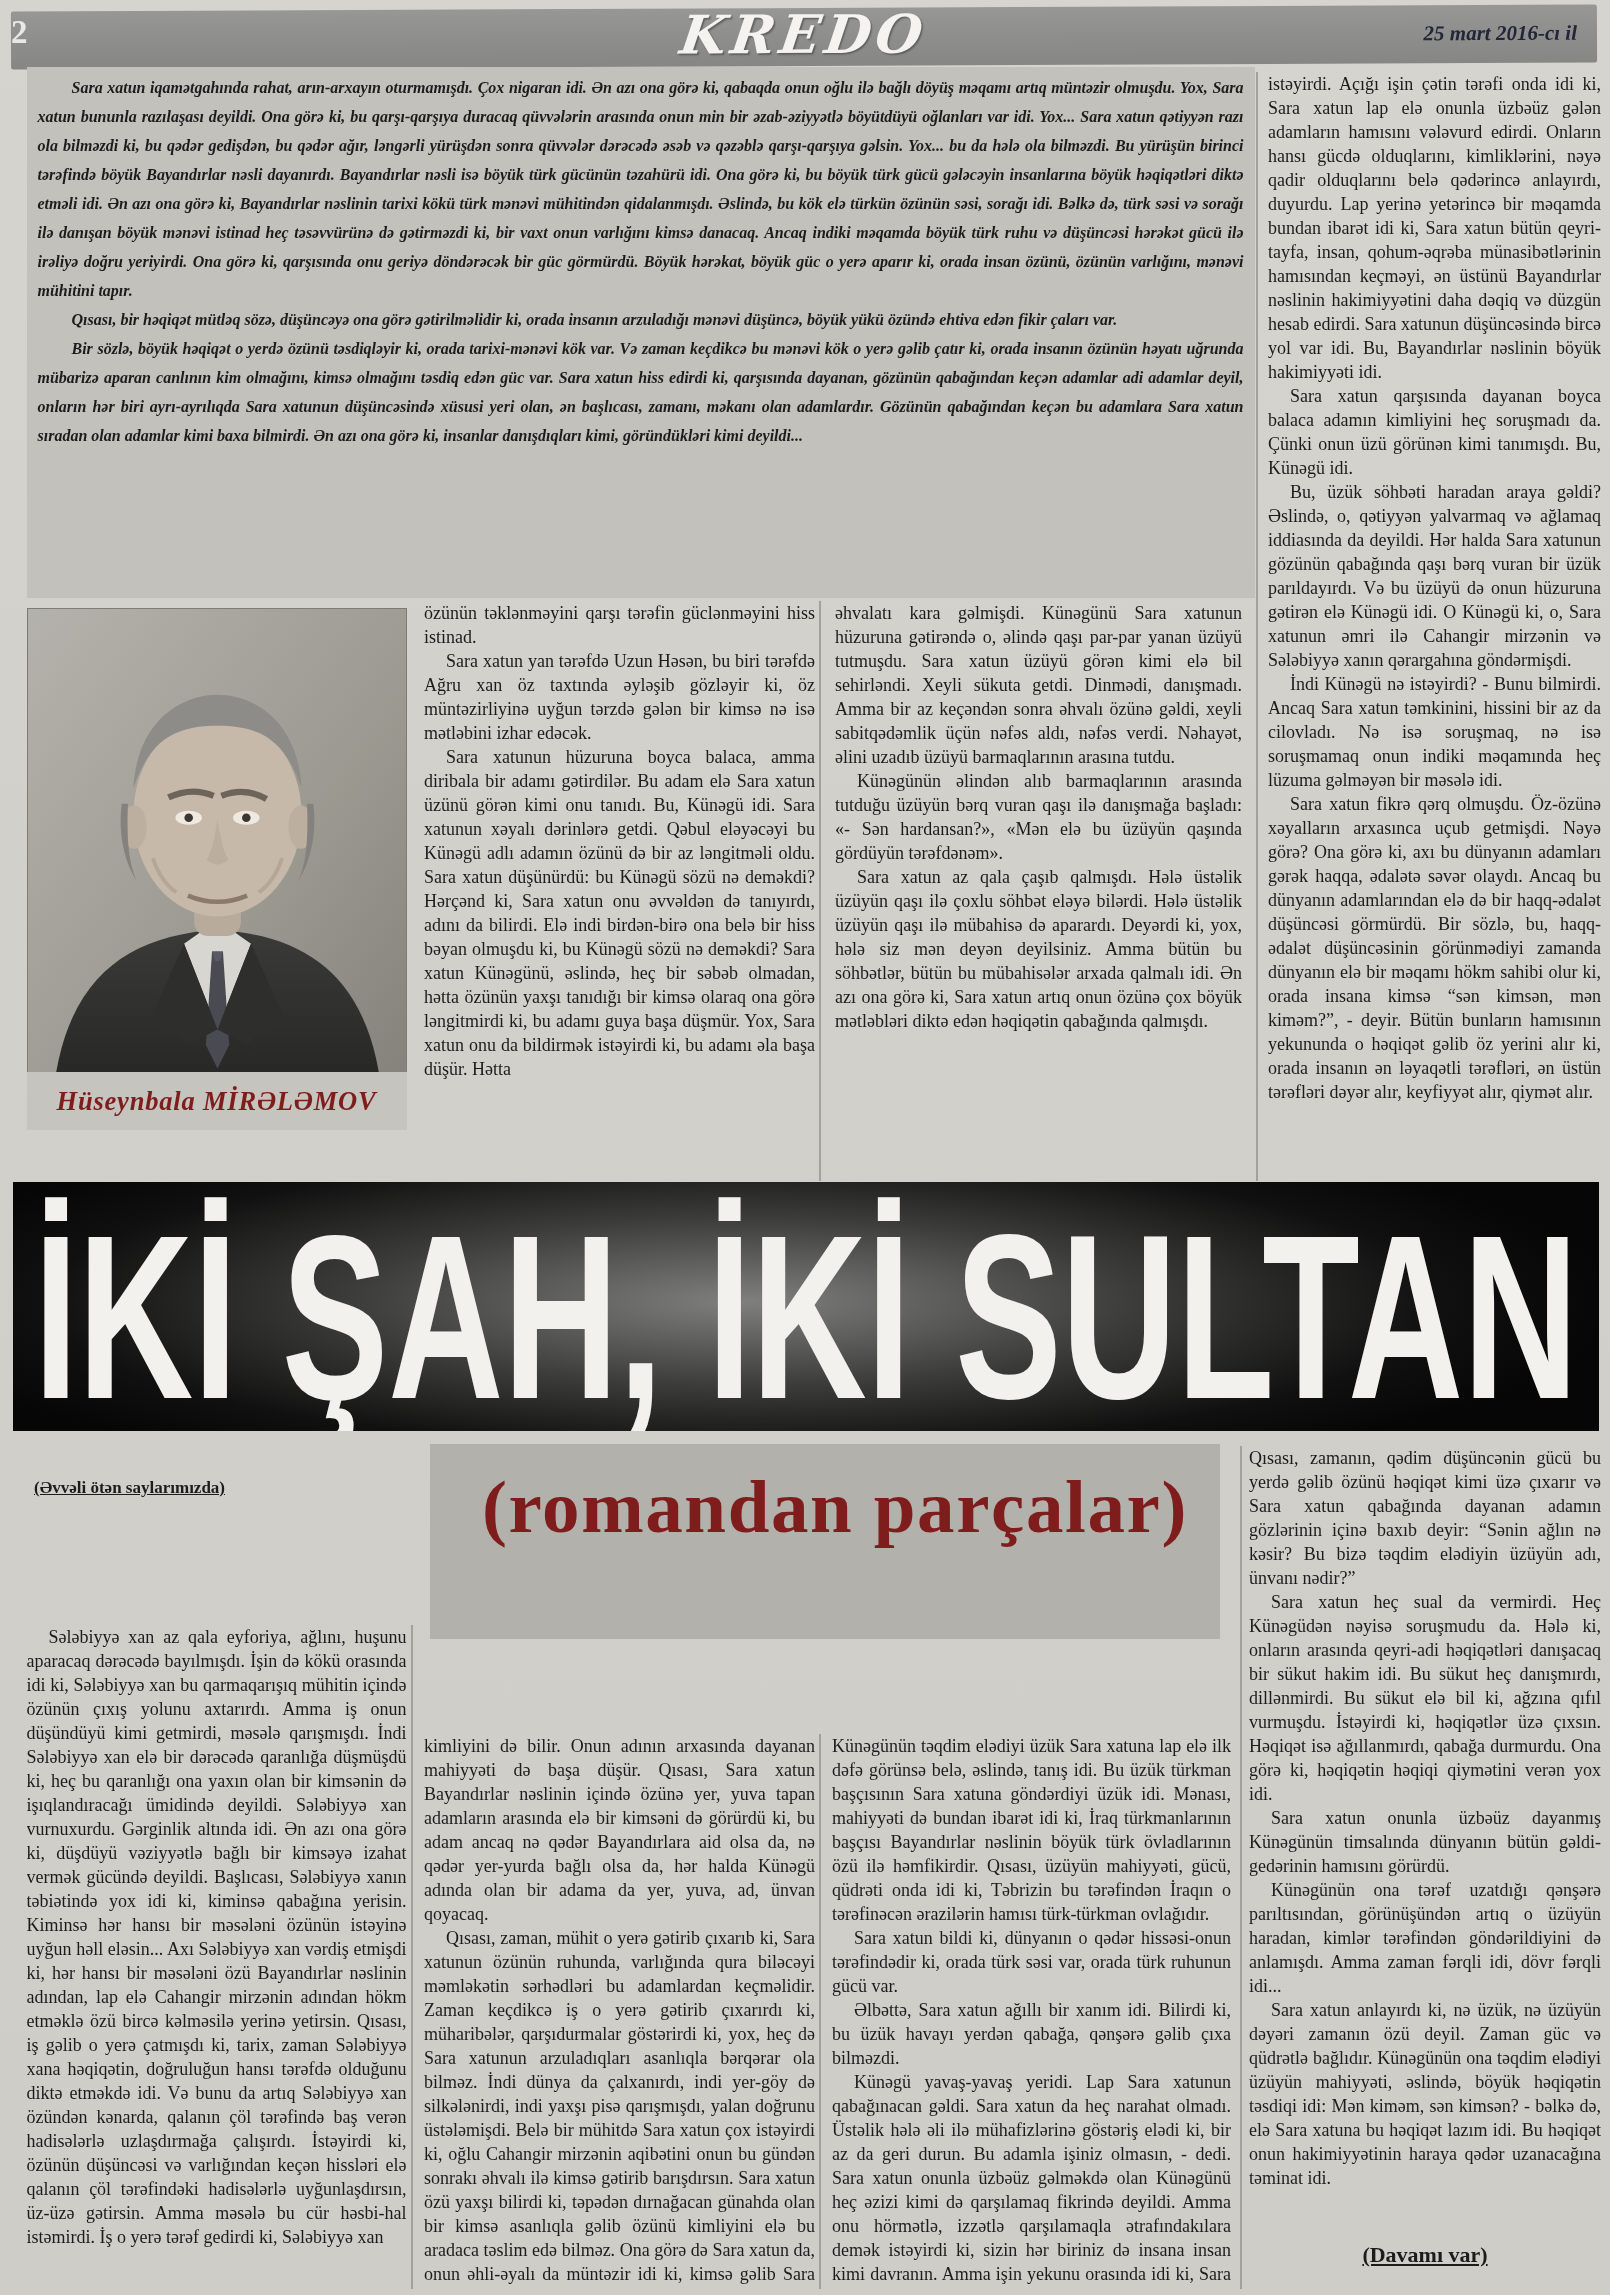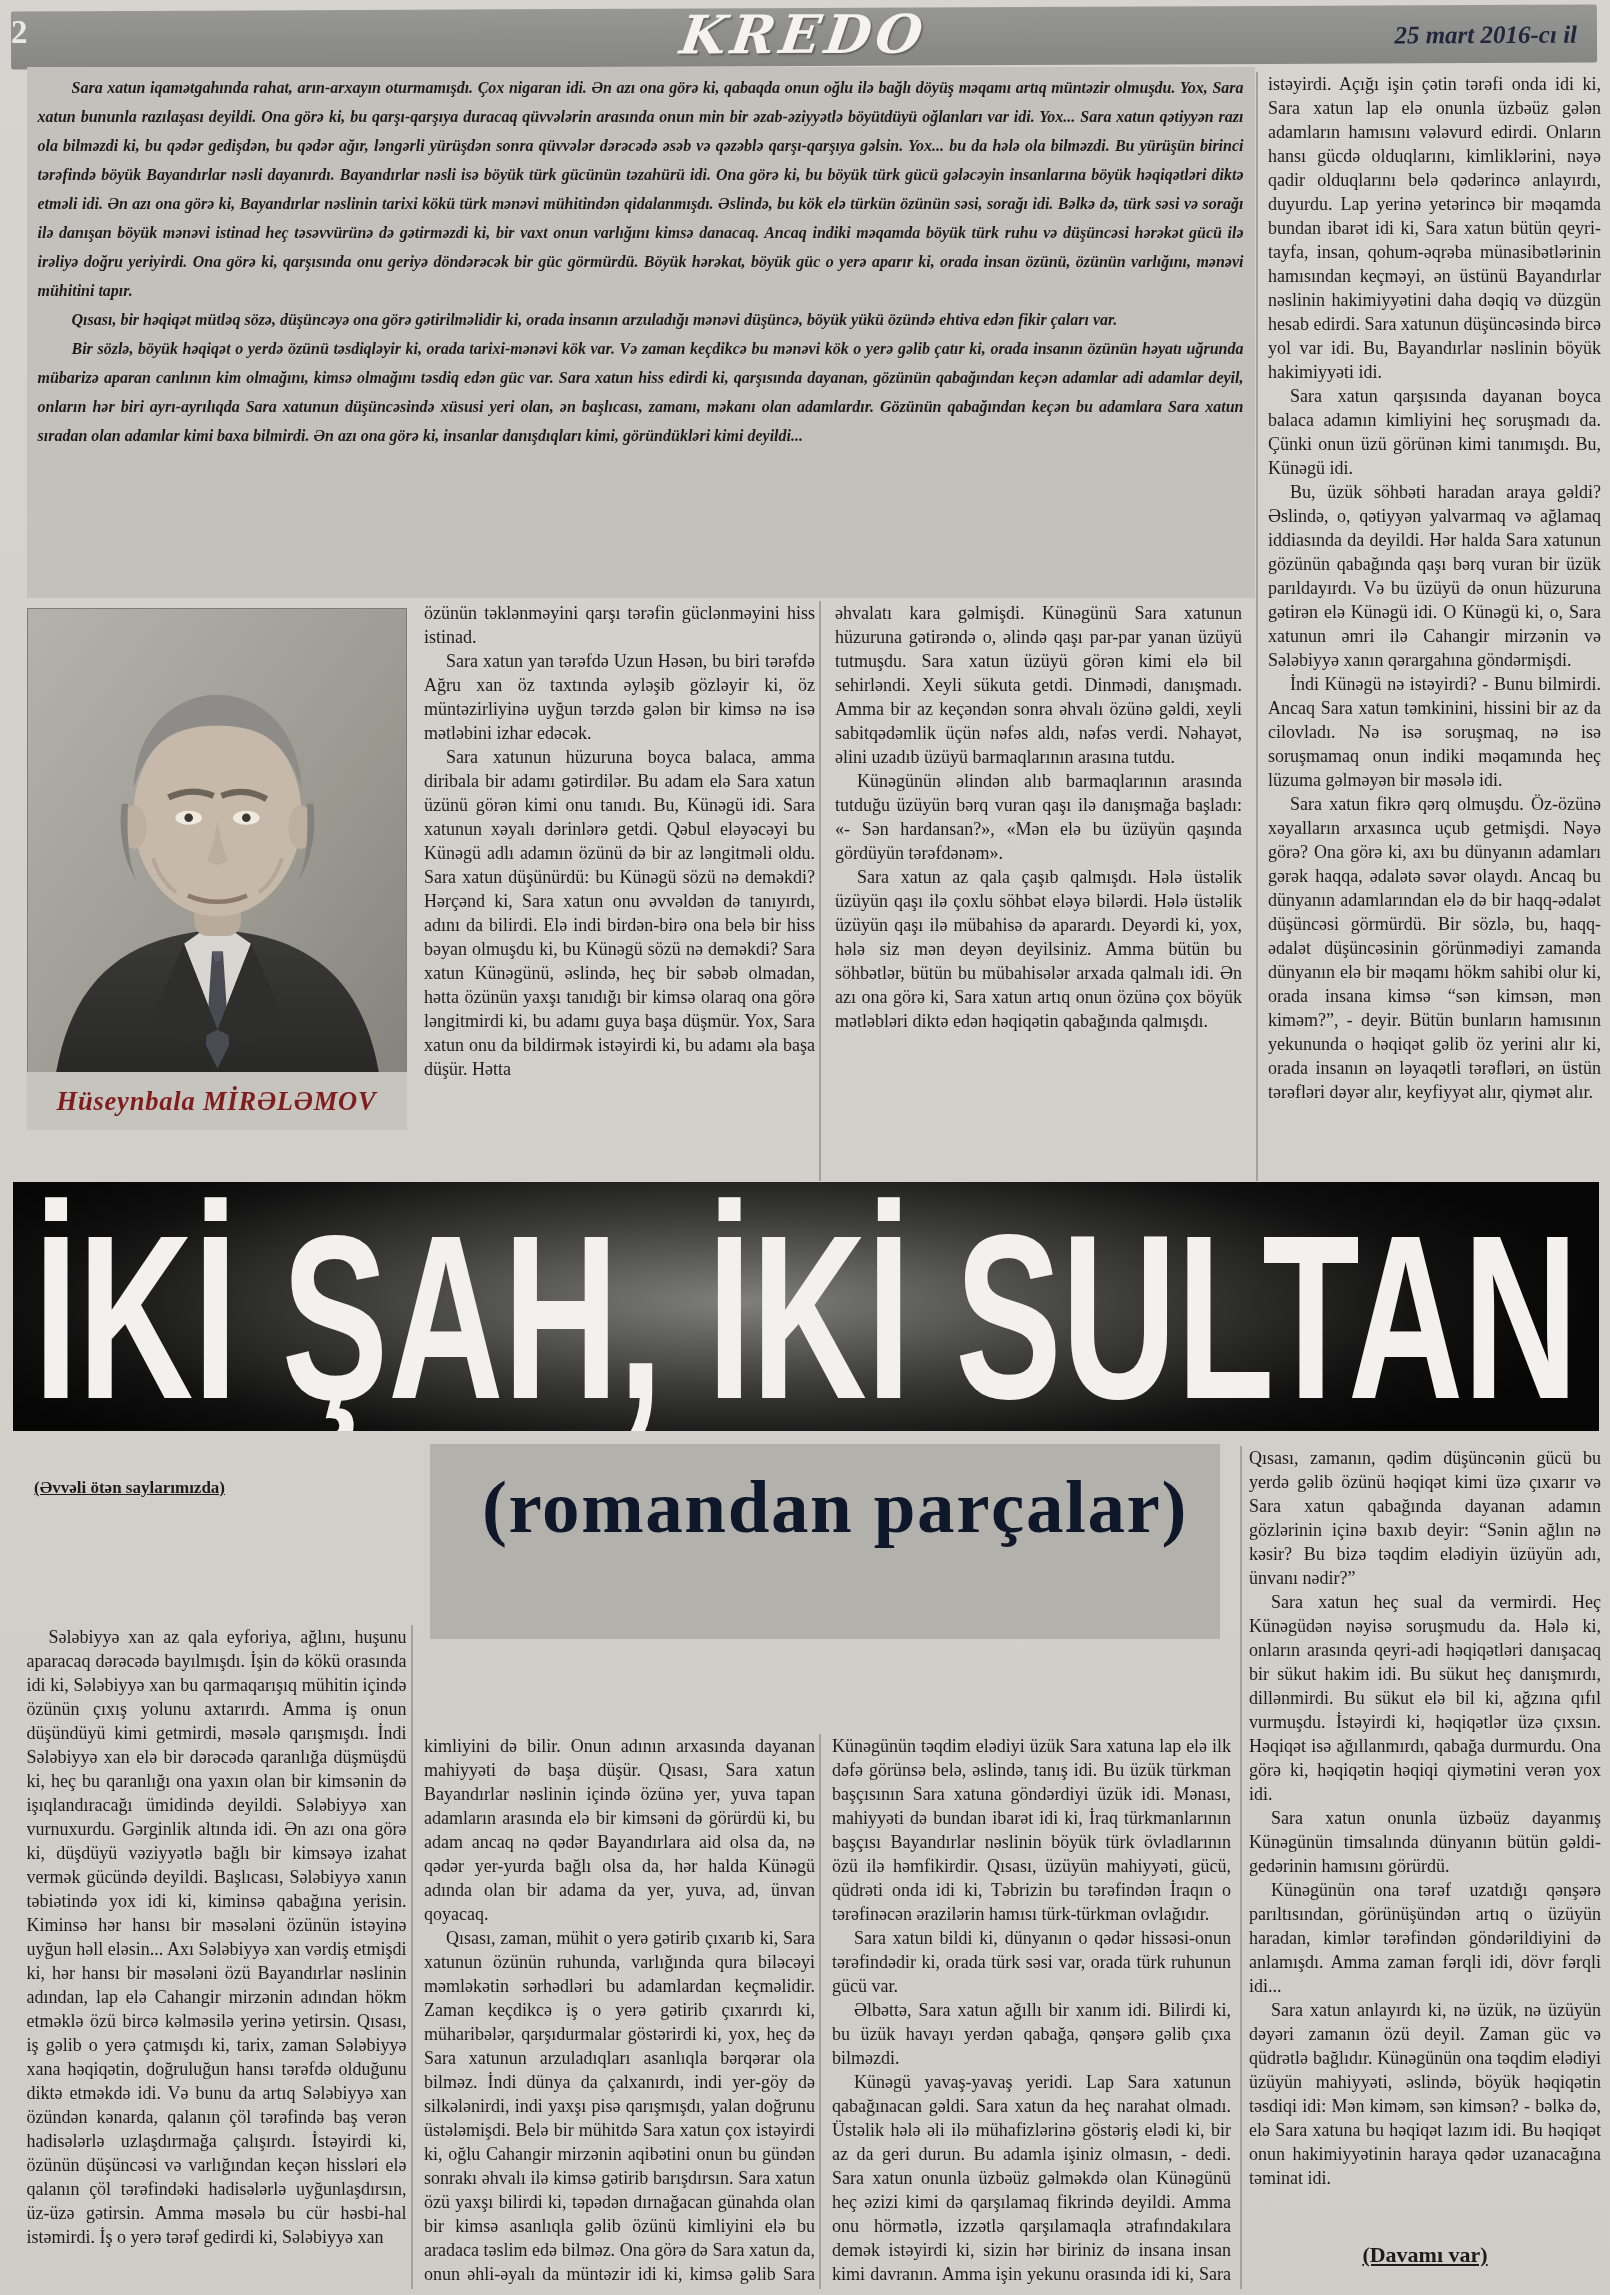--- a/index.html
+++ b/index.html
@@ -26,21 +26,21 @@
   .masthead-title{
     position:absolute;left:0;right:0;top:-4.7px;text-align:center;
     font-family:"DejaVu Serif", serif;
     font-style:italic;font-weight:bold;
     font-size:53px;letter-spacing:4.7px;color:#f4f3ef;
     transform:skewX(-8deg);
     text-shadow:1.6px 1.6px 1.6px rgba(40,40,40,.45);
   }
   .issue-date{
     position:absolute;right:20px;top:15.6px;
-    font-size:25px;font-weight:bold;font-style:italic;color:#23263a;
+    font-size:21px;font-weight:bold;font-style:italic;color:#23263a;
   }
   
   .lead-article{
     position:absolute;left:26.5px;top:67px;width:1228px;height:531px;
     background:#c3c1bb;
     padding:6.2px 11px;box-sizing:border-box;
     font-style:italic;font-weight:bold;
     font-size:16px;line-height:29px;
     text-align:justify;overflow:hidden;
   }
@@ -86,21 +86,21 @@
     font-size:17px;font-weight:bold;text-decoration:underline;color:#14141
 2;
   }
   .kicker-band{
     position:absolute;left:430px;top:1444px;width:790px;height:195px;
     background:#b3b1ac;
     text-align:center;
   }
   .kicker-center{
     margin-top:20px;
-    font-size:75px;font-weight:bold;color:#0f172a;
+    font-size:75px;font-weight:bold;color:#7f1d1d;
     font-family:"Liberation Serif", serif;
     letter-spacing:1.6px;
     padding-left:20px;
   }
   
   .continuation-note{
     position:absolute;left:1249px;top:2242px;width:352px;
     text-align:center;
     font-size:22px;font-weight:bold;text-decoration:underline;color:#14141
 2;

